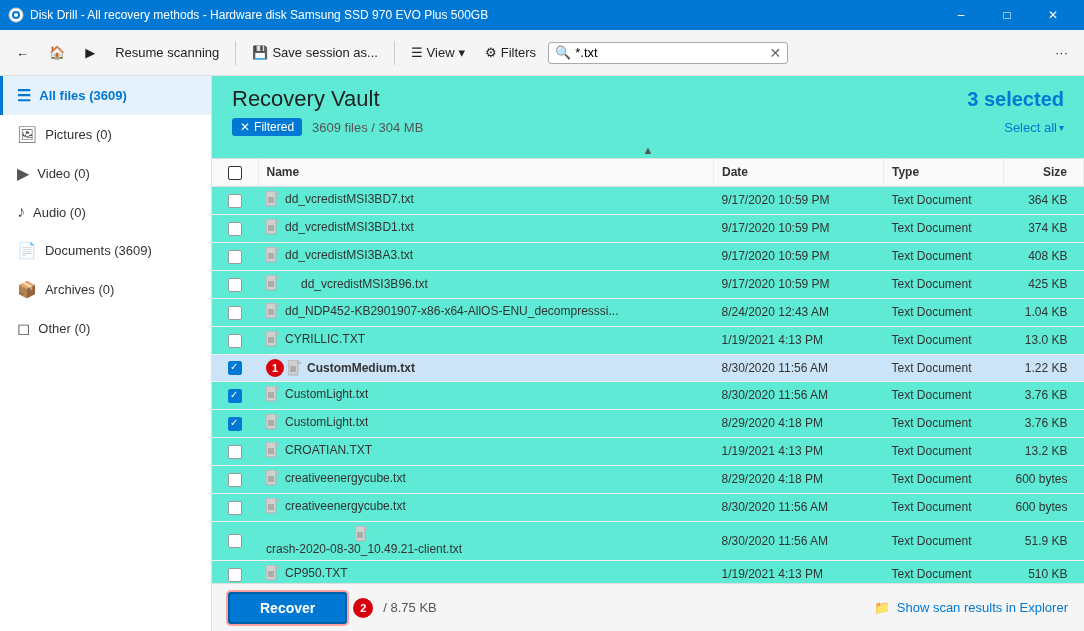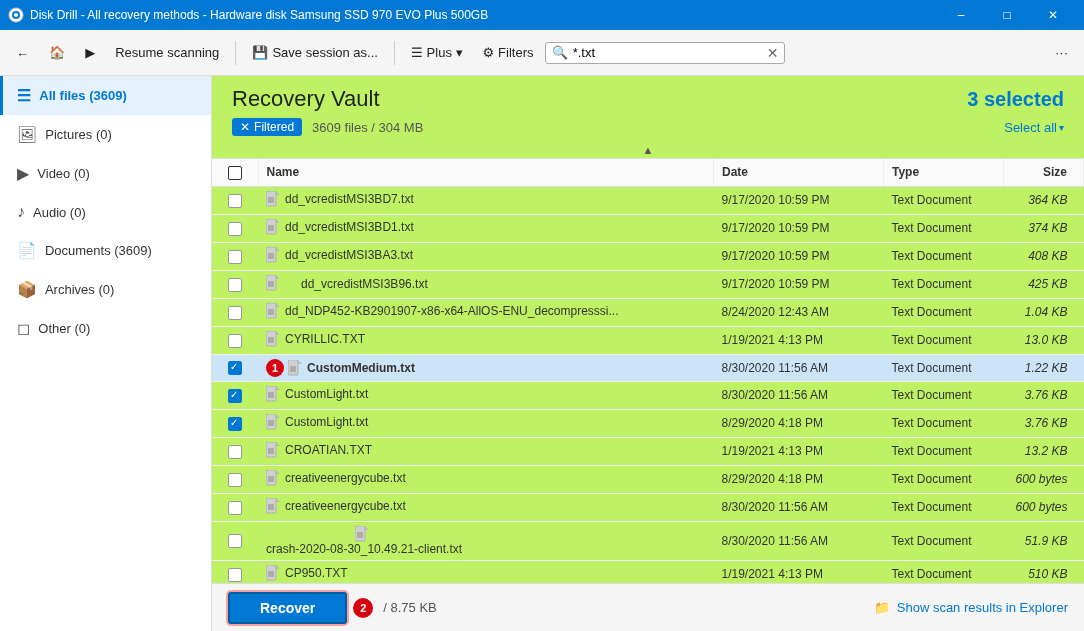--- a/index.html
+++ b/index.html
@@ -57,21 +57,21 @@
     .sidebar-item {
       display: flex; align-items: center; gap: 8px;
       padding: 10px 14px; cursor: pointer; border-left: 3px solid transparent;
       font-size: 13px; color: #333;
     }
     .sidebar-item.active { background: #e5f1fb; border-left-color: #0078d4; font-weight: 600; color: #0078d4; }
     .sidebar-icon { font-size: 16px; color: #555; }
     .sidebar-item.active .sidebar-icon { color: #0078d4; }
 
     
-    .content { flex: 1; display: flex; flex-direction: column; background: #bef264; min-width: 0; }
+    .content { flex: 1; display: flex; flex-direction: column; background: #5eead4; min-width: 0; }
 
     
     .content-header {
       padding: 10px 20px 0 20px;
       display: flex; align-items: center; justify-content: space-between;
     }
     .content-title { font-size: 22px; font-weight: 400; color: #222; }
     .selected-count { font-size: 20px; font-weight: 600; color: #0078d4; }
 
     
@@ -96,21 +96,21 @@
       text-align: left; padding: 6px 8px; font-weight: 600; font-size: 12px; color: #333;
       border-bottom: 1px solid #ddd; border-right: 1px solid #eee;
     }
     .table th.col-check { width: 46px; text-align: center; }
     .table th.col-name { }
     .table th.col-date { width: 170px; }
     .table th.col-type { width: 120px; }
     .table th.col-size { width: 80px; text-align: right; padding-right: 16px; }
     .table td { padding: 4px 8px; border-bottom: 1px solid #f0f0f0; font-size: 12px; color: #333; white-space: nowrap; overflow: hidden; text-overflow: ellipsis; }
     .table td.col-check { text-align: center; }
-    .table td.col-size { text-align: right; padding-right: 16px; font-style: italic; }
+    .table td.col-size { text-align: right; padding-right: 16px; }
     .table tr.selected-row { background: #cce4f7; }
 
     
     .cb { width: 14px; height: 14px; border: 1.5px solid #999; background: white; display: inline-block; vertical-align: middle; cursor: pointer; border-radius: 2px; }
     .cb.checked { background: #0078d4; border-color: #0078d4; position: relative; }
     .cb.checked::after { content: '✓'; color: white; font-size: 10px; position: absolute; top: -1px; left: 1px; }
     .cb.header-cb { width: 14px; height: 14px; border: 1.5px solid #333; }
 
     
     .badge {
@@ -174,21 +174,21 @@
     <span>Resume scanning</span>
   </button>
   <div class="toolbar-sep"></div>
   <button class="toolbar-btn">
     <span>💾</span>
     <span>Save session as...</span>
   </button>
   <div class="toolbar-sep"></div>
   <button class="toolbar-btn">
     <span>☰</span>
-    <span>Plus</span>
+    <span>View</span>
     <span>▾</span>
   </button>
   <button class="toolbar-btn">
     <span>⚙</span>
     <span>Filters</span>
   </button>
   <div class="search-box">
     <span style="color:#666;">🔍</span>
     <input type="text" value="*.txt" style="">
     <span class="search-box-clear">✕</span>

